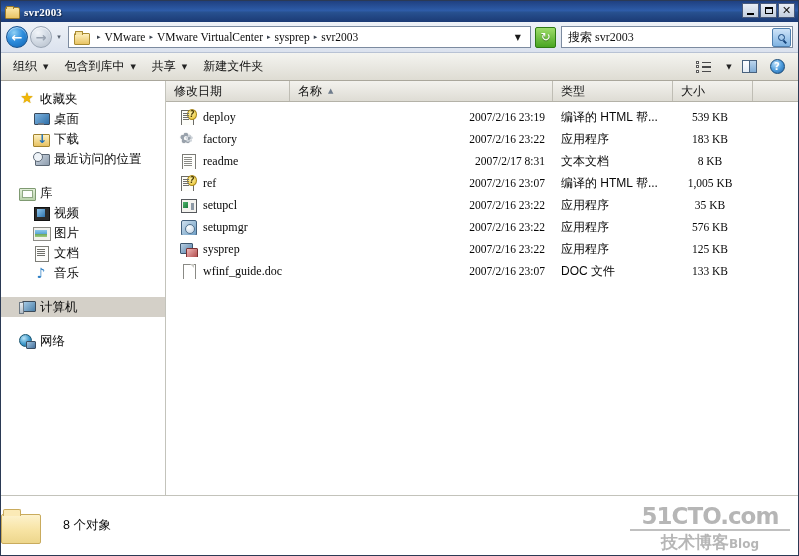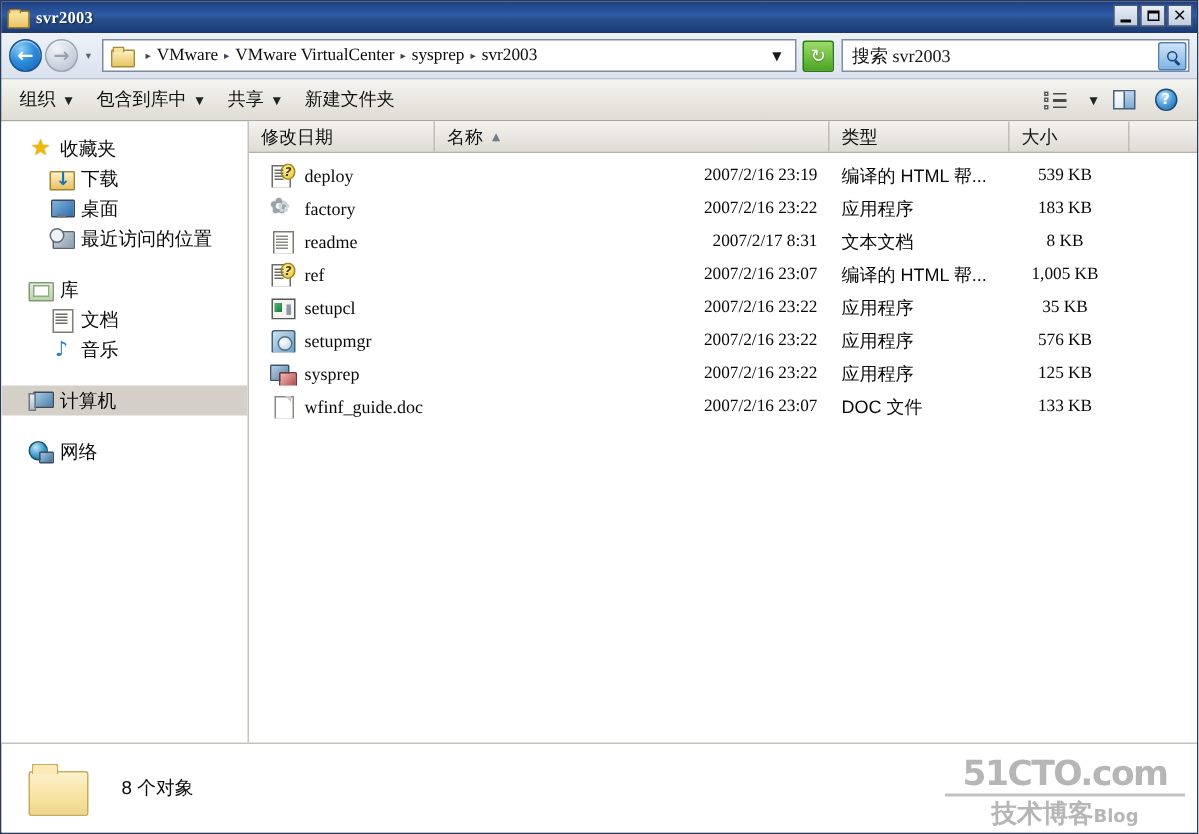--- a/index.html
+++ b/index.html
@@ -447,21 +447,20 @@
     content: ""; position: absolute; right: 3px; top: 1px;
     width: 0; height: 0; border-left: 4px solid transparent; border-top: 4px solid #c9c9c4;
   }
 
   
   #statusbar {
     height: 60px; flex: 0 0 auto;
     background: #ffffff;
     border-top: 1px solid #c3c3bb;
     display: flex; align-items: center;
-    padding-left: 18px;
     position: relative;
   }
   #status-folder-ico {
     width: 40px; height: 34px; position: relative; flex: 0 0 auto; margin-right: 22px;
   }
   #status-folder-ico::before {
     content: ""; position: absolute; left: 0; top: 5px; width: 38px; height: 28px;
     background: linear-gradient(to bottom, #fdf2cc 0%, #f7e3a3 55%, #eed municipal 100%);
     background: linear-gradient(to bottom, #fdf2cc 0%, #f7e3a3 55%, #edd68c 100%);
     border: 1px solid #c9ab5d; border-radius: 2px;
@@ -601,37 +600,45 @@
 
   <div id="body-area">
 
     <div id="sidebar">
 
       <div class="nav-row">
         <span class="nav-ico ico-star">★</span>
         <span>收藏夹</span>
       </div>
       <div class="nav-row child">
+        <span class="nav-ico ico-monitor"></span>
+        <span>桌面</span>
+      </div>
+      <div class="nav-row child">
         <span class="nav-ico ico-dl"></span>
         <span>下载</span>
-      </div>
-      <div class="nav-row child">
-        <span class="nav-ico ico-monitor"></span>
-        <span>桌面</span>
       </div>
       <div class="nav-row child">
         <span class="nav-ico ico-recent"></span>
         <span>最近访问的位置</span>
       </div>
 
       <div class="nav-spacer"></div>
 
       <div class="nav-row">
         <span class="nav-ico ico-lib"></span>
         <span>库</span>
+      </div>
+      <div class="nav-row child">
+        <span class="nav-ico ico-video"></span>
+        <span>视频</span>
+      </div>
+      <div class="nav-row child">
+        <span class="nav-ico ico-pic"></span>
+        <span>图片</span>
       </div>
       <div class="nav-row child">
         <span class="nav-ico ico-doc"></span>
         <span>文档</span>
       </div>
       <div class="nav-row child">
         <span class="nav-ico ico-music">♪</span>
         <span>音乐</span>
       </div>
 

